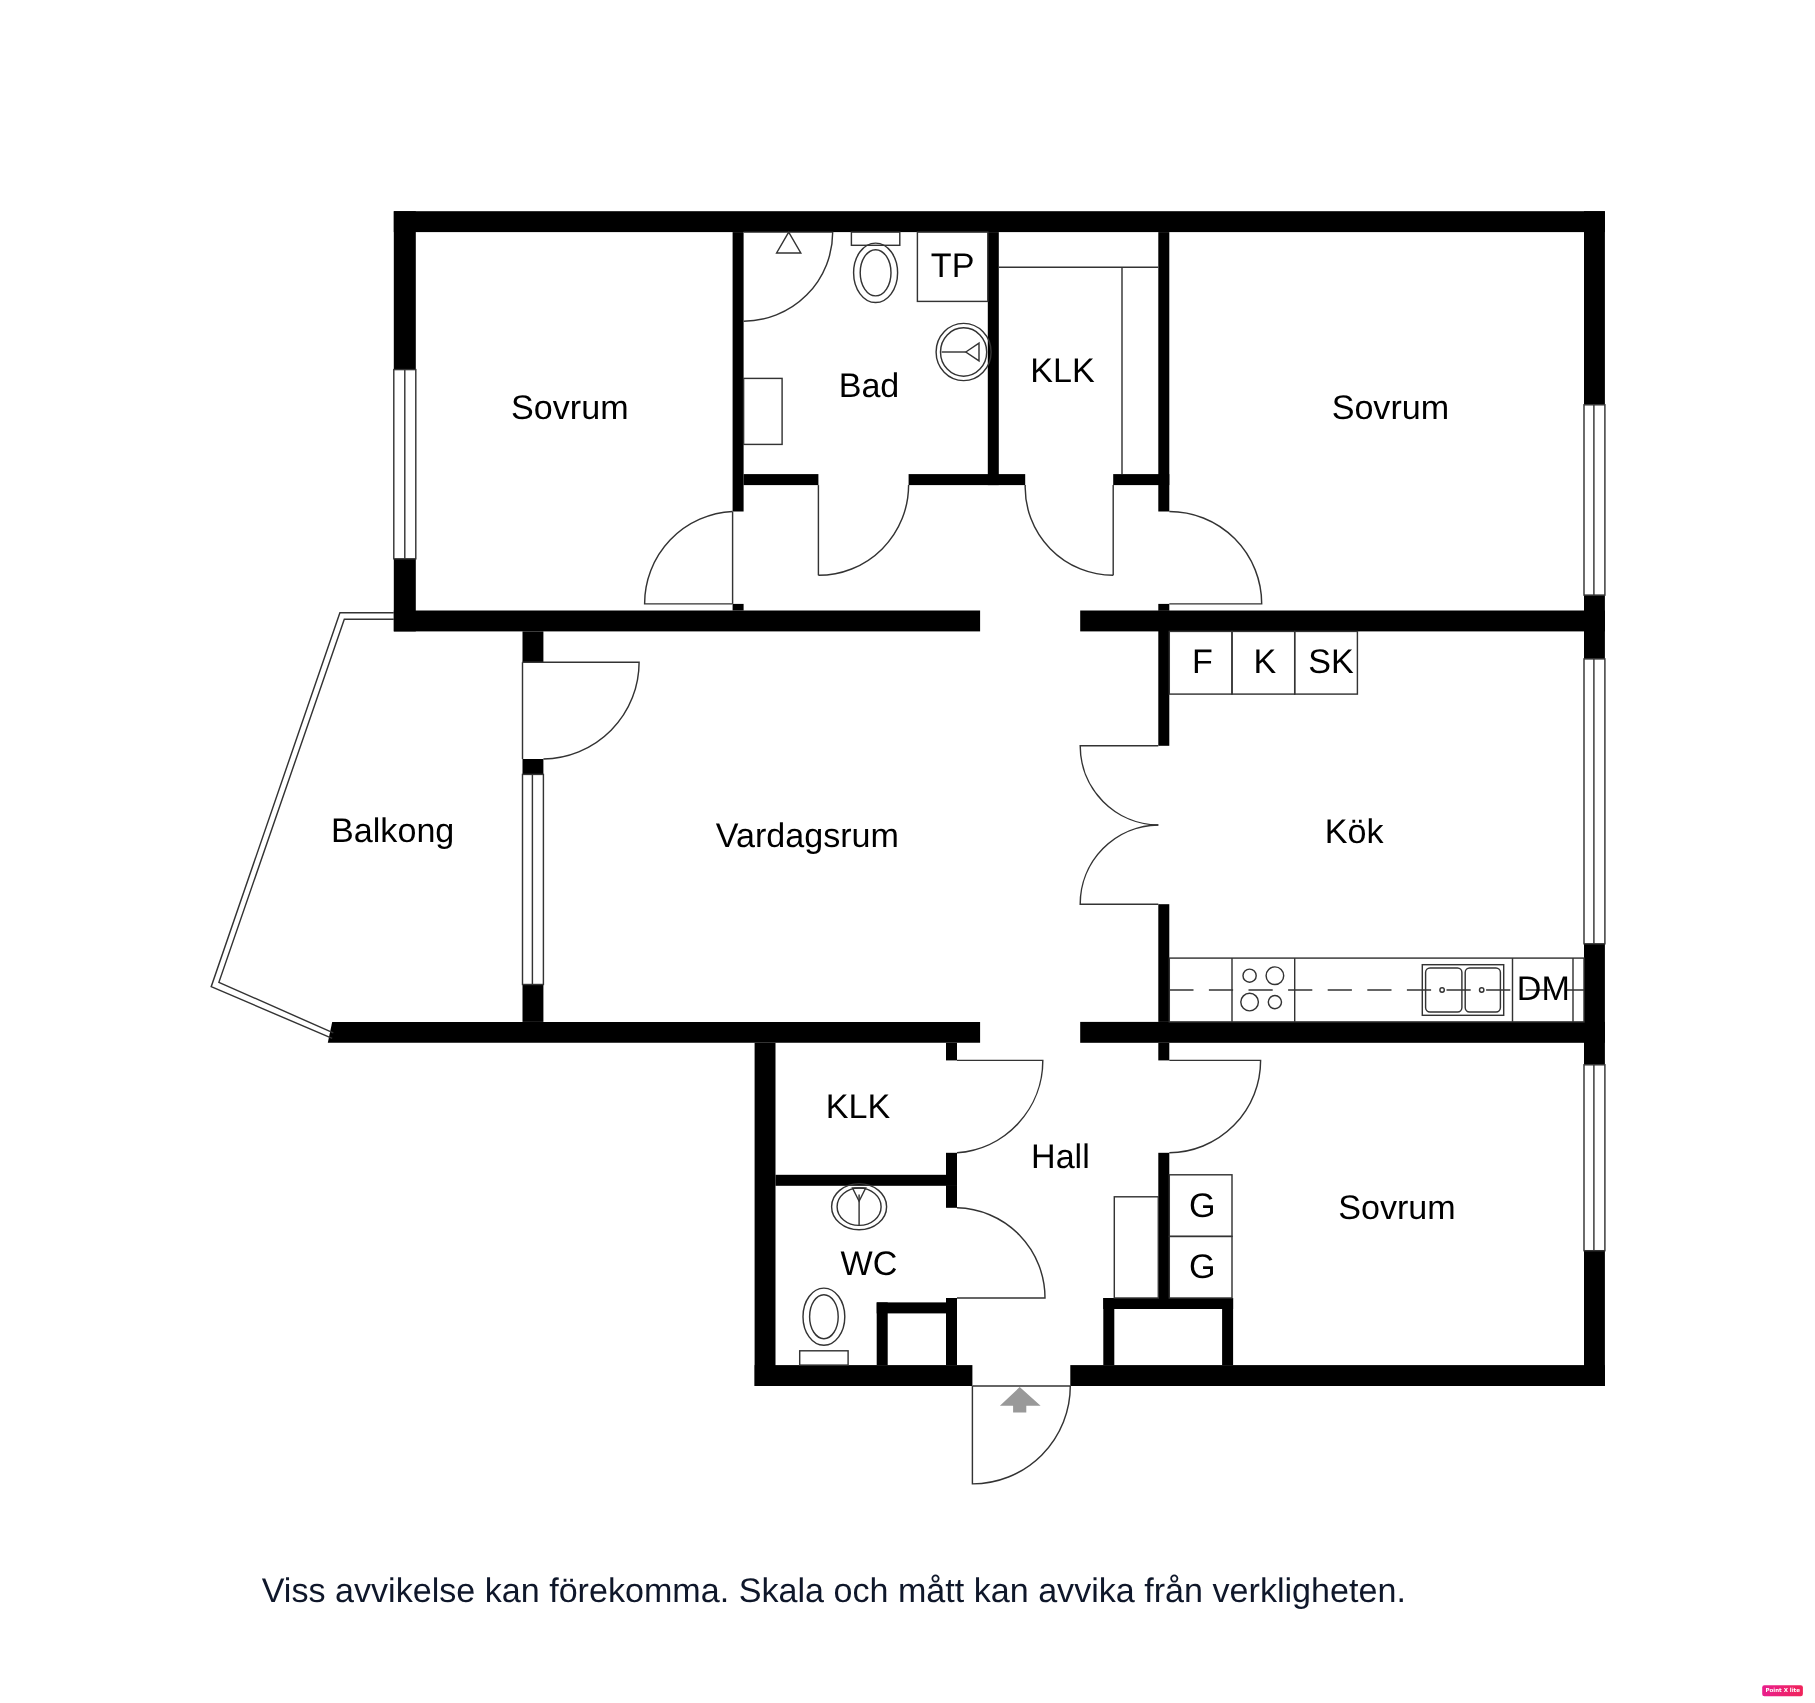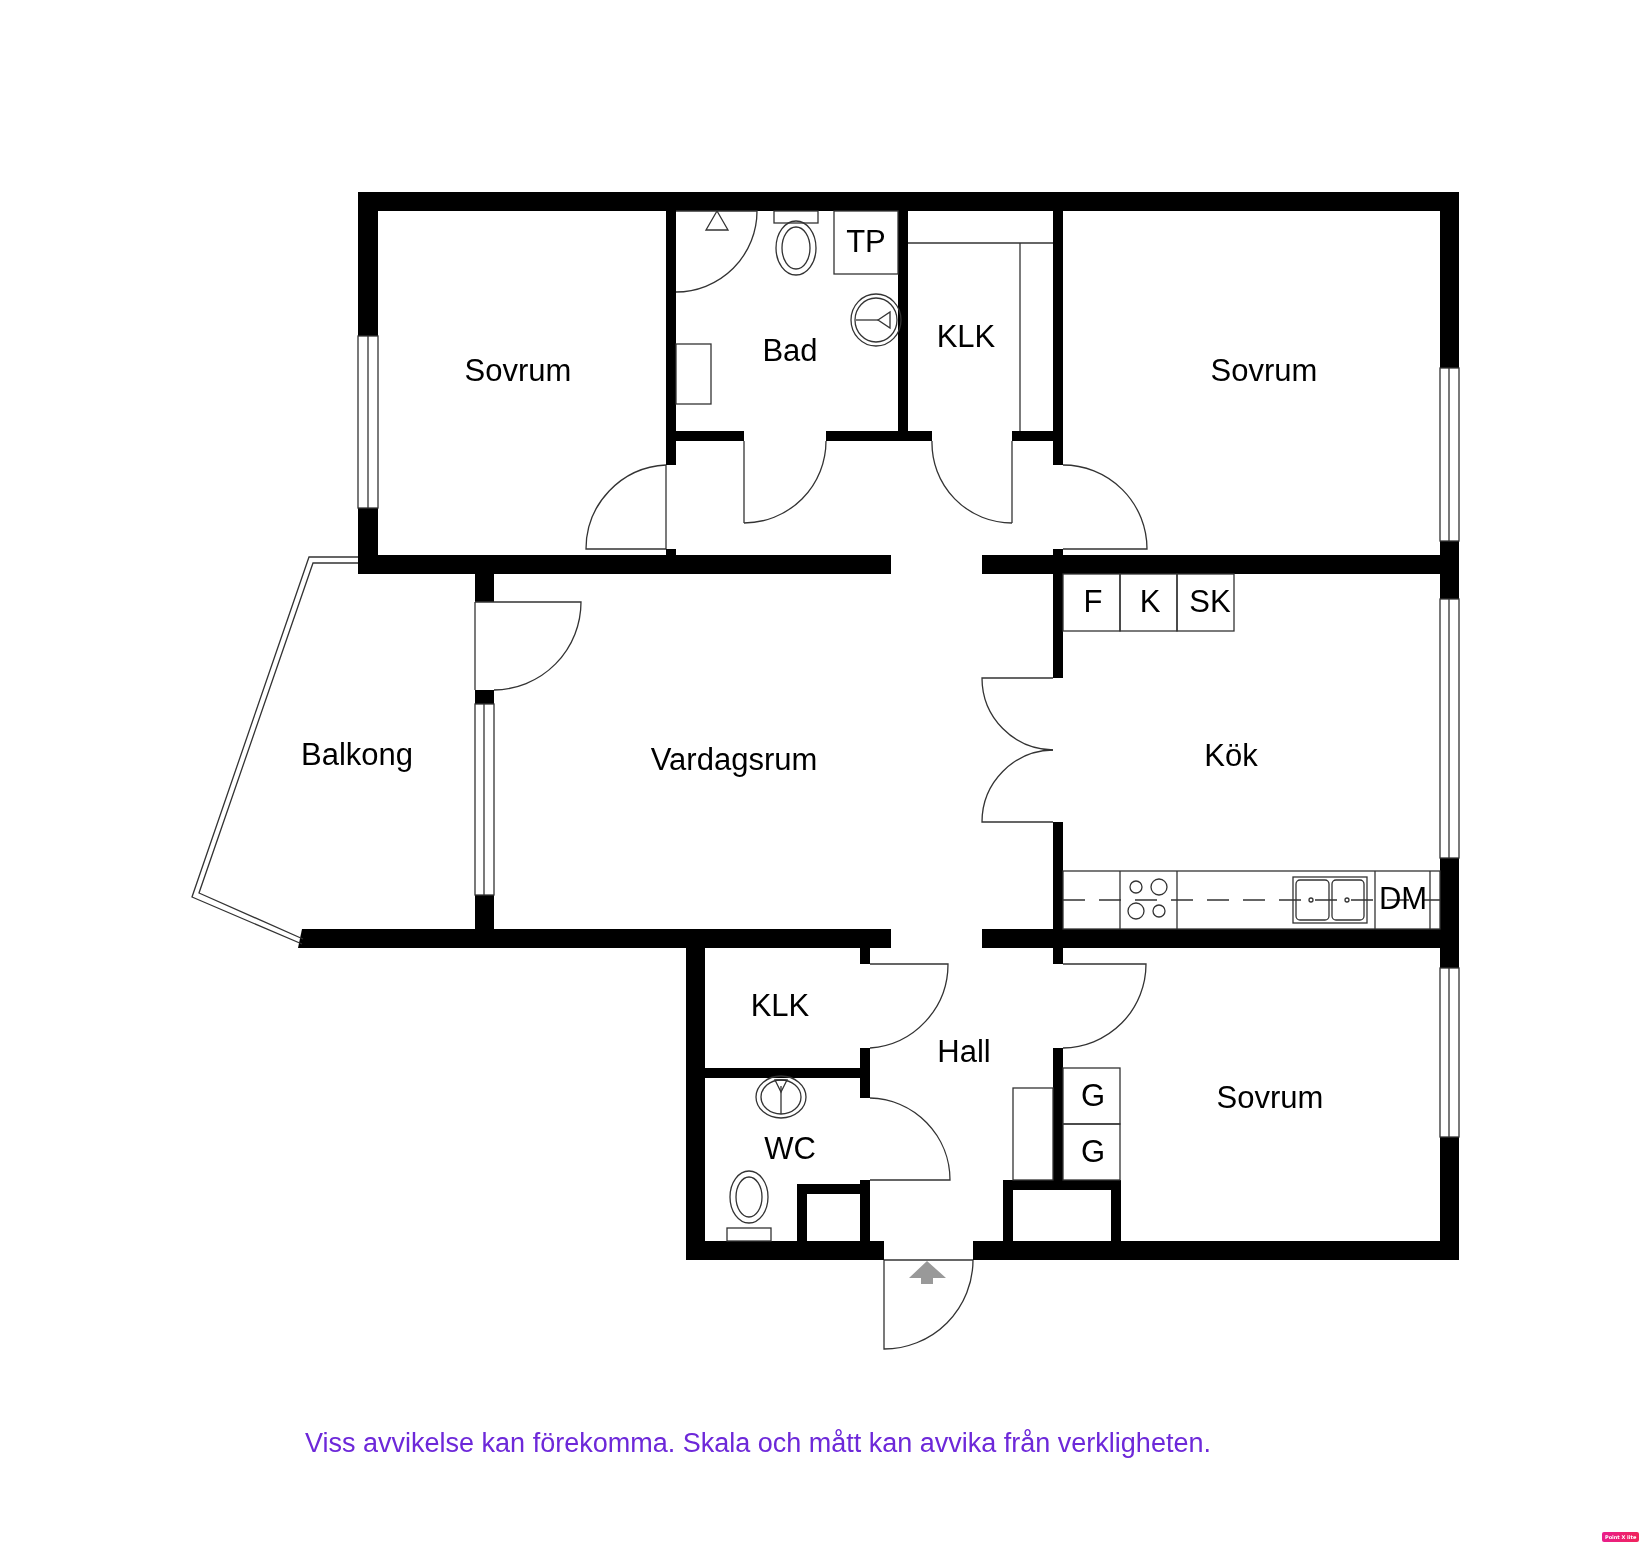--- a/index.html
+++ b/index.html
@@ -4,21 +4,21 @@
 <style>
   html, body { margin: 0; padding: 0; background: #ffffff; }
   body { width: 1650px; height: 1548px; position: relative; overflow: hidden; font-family: "Liberation Sans", sans-serif; }
   #plan { position: absolute; left: 0; top: 0; width: 1650px; height: 1548px; }
   .wall { fill: #000000; }
   .thin { fill: none; stroke: #333333; stroke-width: 1.3; }
   .thin-w { fill: #ffffff; stroke: #333333; stroke-width: 1.3; }
   .dash { fill: none; stroke: #333333; stroke-width: 1.3; stroke-dasharray: 22 14; }
   .room-label { font-family: "Liberation Sans", sans-serif; font-size: 31px; fill: #000000; text-anchor: middle; dominant-baseline: middle; }
   .fix-label { font-family: "Liberation Sans", sans-serif; font-size: 31px; fill: #000000; text-anchor: middle; dominant-baseline: middle; }
-  .footer { position: absolute; left: 0; width: 1516px; top: 1428px; text-align: center; font-family: "Liberation Sans", sans-serif; font-size: 27px; color: #6d28d9; }
+  .footer { position: absolute; left: 0; width: 1516px; top: 1428px; text-align: center; font-family: "Liberation Sans", sans-serif; font-size: 31px; color: #0f172a; }
   .badge { position: absolute; left: 1602px; top: 1532px; background: linear-gradient(90deg, #e91e8c, #f0245a); color: #ffffff; font-family: "DejaVu Sans", sans-serif; font-size: 5px; font-weight: bold; padding: 2px 3px; border-radius: 2px; }
 </style>
 </head>
 <body>
 
 <svg id="plan" viewBox="0 0 1650 1548" xmlns="http://www.w3.org/2000/svg">
 
   <g>
 
     <rect class="wall" x="358" y="192" width="1101" height="19"></rect>

